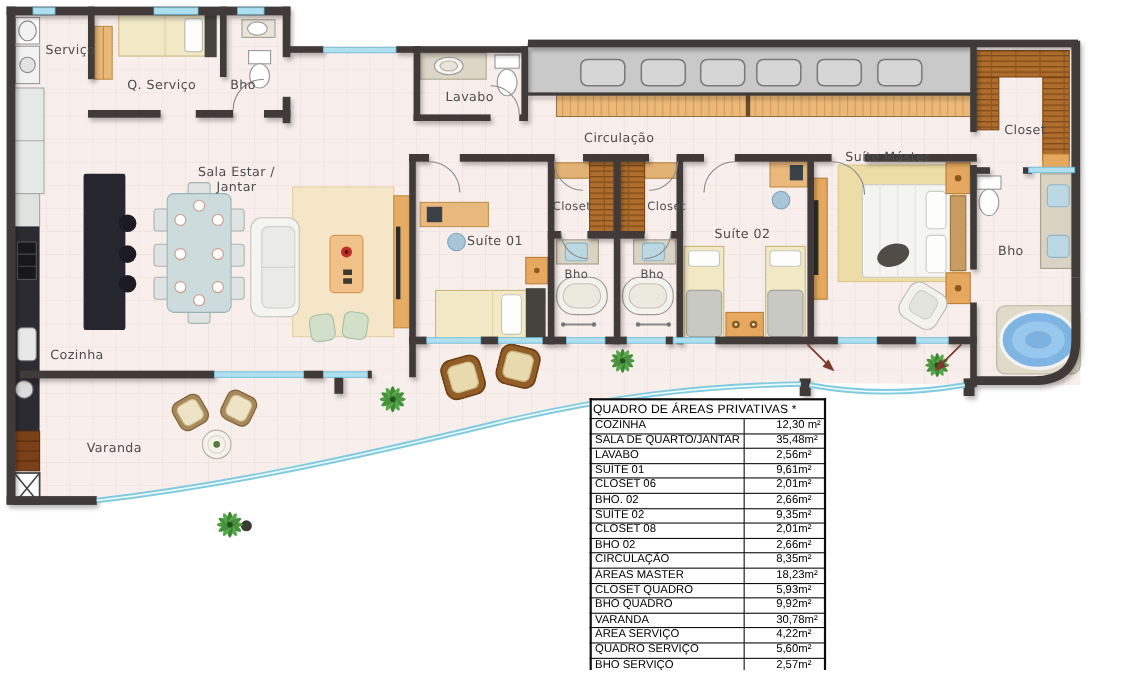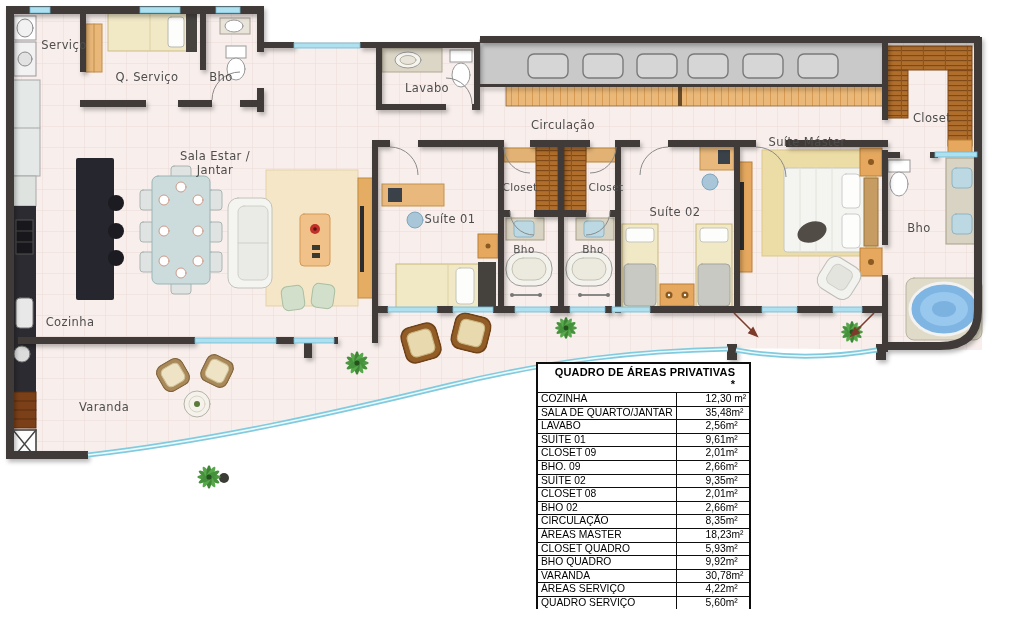--- a/index.html
+++ b/index.html
@@ -4,22 +4,22 @@
 <style>
   html,body{margin:0;padding:0;background:#ffffff;}
   .stage{position:relative;width:1024px;height:609px;background:#fff;overflow:hidden;
          font-family:"DejaVu Sans",sans-serif;}
   svg{position:absolute;left:0;top:0;}
   svg text{font-family:"DejaVu Sans",sans-serif;fill:#4d4d4d;font-size:11.5px;letter-spacing:.4px;}
   svg text.small{font-size:10.5px;}
   .areas-table{position:absolute;left:536px;top:362px;width:173px;background:#fff;
                border:2px solid #0d0d0d;border-collapse:collapse;
                font-family:"Liberation Sans",sans-serif;}
-  .areas-table th{border:1px solid #0d0d0d;font-size:11px;font-weight:bold;color:#000;
-                  text-align:right;padding:2px 14px;letter-spacing:.2px;}
+  .areas-table th{border:1px solid #0d0d0d;font-size:11px;font-weight:normal;color:#000;
+                  text-align:left;padding:2px 1px;letter-spacing:.2px;}
   .areas-table td{border:1px solid #0d0d0d;font-size:10.3px;color:#000;line-height:12.6px;
                   padding:0 3px;white-space:nowrap;}
   .areas-table td.val{width:58px;padding-left:29px;}
 </style>
 </head>
 <body>
 
 <div class="stage">
 <svg width="1024" height="631" viewBox="0 0 1024 631">
   <defs>
@@ -422,25 +422,25 @@
         </tr>
         <tr>
           <td>LAVABO</td>
           <td class="val">2,56m²</td>
         </tr>
         <tr>
           <td>SUÍTE 01</td>
           <td class="val">9,61m²</td>
         </tr>
         <tr>
-          <td>CLOSET 09</td>
+          <td>CLOSET 06</td>
           <td class="val">2,01m²</td>
         </tr>
         <tr>
-          <td>BHO. 09</td>
+          <td>BHO. 02</td>
           <td class="val">2,66m²</td>
         </tr>
         <tr>
           <td>SUÍTE 02</td>
           <td class="val">9,35m²</td>
         </tr>
         <tr>
           <td>CLOSET 08</td>
           <td class="val">2,01m²</td>
         </tr>
@@ -462,21 +462,21 @@
         </tr>
         <tr>
           <td>BHO QUADRO</td>
           <td class="val">9,92m²</td>
         </tr>
         <tr>
           <td>VARANDA</td>
           <td class="val">30,78m²</td>
         </tr>
         <tr>
-          <td>ÁREAS SERVIÇO</td>
+          <td>ÁREA SERVIÇO</td>
           <td class="val">4,22m²</td>
         </tr>
         <tr>
           <td>QUADRO SERVIÇO</td>
           <td class="val">5,60m²</td>
         </tr>
         <tr>
           <td>BHO SERVIÇO</td>
           <td class="val">2,57m²</td>
         </tr>

